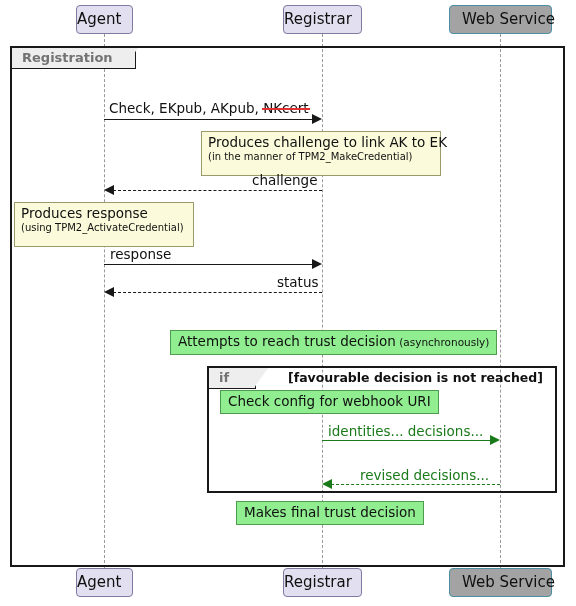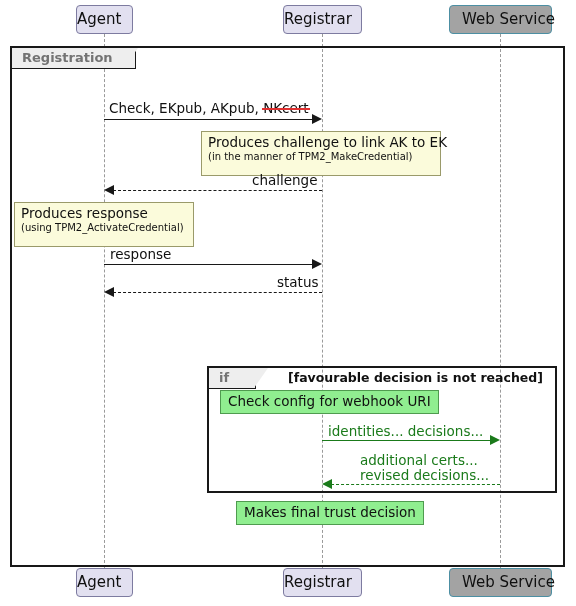--- a/index.html
+++ b/index.html
@@ -207,20 +207,23 @@
   </div>
   <div class="msg-line" style="left:104px; top:264px; width:209px;"></div>
   <div class="arrowhead right" style="left:312px; top:259px;"></div>
 
   <div class="msg-label" style="left:277px; top:274px;">
     <span>status</span>
   </div>
   <div class="msg-line dotted" style="left:113px; top:292px; width:209px;"></div>
   <div class="arrowhead left" style="left:104px; top:287px;"></div>
 
+  <div class="gnote" style="left:170px; top:330px;">
+    <span>Attempts to reach trust decision</span><span class="sub">&nbsp;<span>(asynchronously)</span></span>
+  </div>
 
   <div class="frame" style="left:207px; top:366px; width:350px; height:127px;"></div>
   <div class="frame-label" style="left:209px; top:368px; padding-right:26px;">
     <span>if</span>
   </div>
   <div class="frame-label-corner" style="left:254px; top:368px;
               border-top:20px solid #EEEEEE;
               border-right:14px solid transparent;"></div>
   <div class="frame-label-corner" style="left:253px; top:367px;
               border-top:21px solid #181818;
@@ -233,23 +236,20 @@
   <div class="gnote" style="left:220px; top:390px;">
     <span>Check config for webhook URI</span>
   </div>
 
   <div class="msg-label green" style="left:328px; top:423px;">
     <span>identities...  decisions...</span>
   </div>
   <div class="msg-line green" style="left:322px; top:440px; width:169px;"></div>
   <div class="arrowhead right green" style="left:490px; top:435px;"></div>
 
-  <div class="msg-label green" style="left:360px; top:452px;">
-    <span>additional certs...</span>
-  </div>
   <div class="msg-label green" style="left:360px; top:467px;">
     <span>revised decisions...</span>
   </div>
   <div class="msg-line dotted green" style="left:331px; top:484px; width:169px;"></div>
   <div class="arrowhead left green" style="left:322px; top:479px;"></div>
 
   <div class="gnote" style="left:236px; top:501px;">
     <span>Makes final trust decision</span>
   </div>
 

